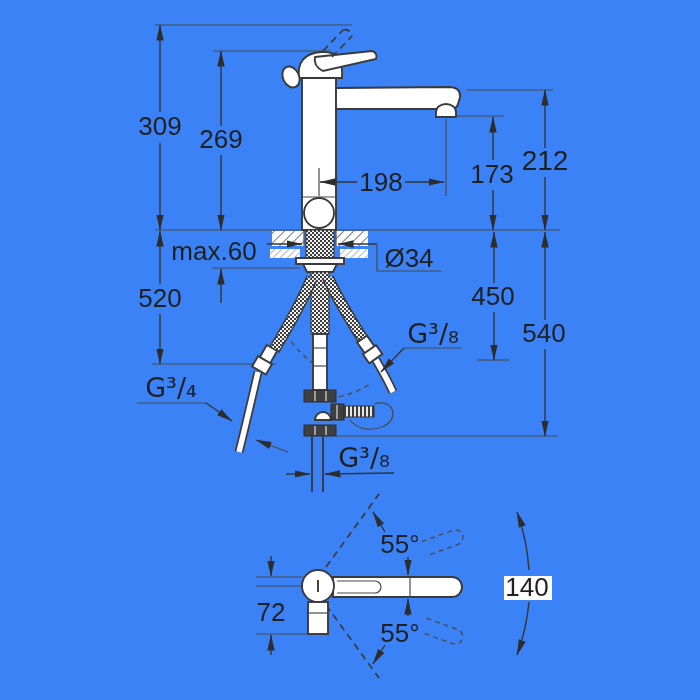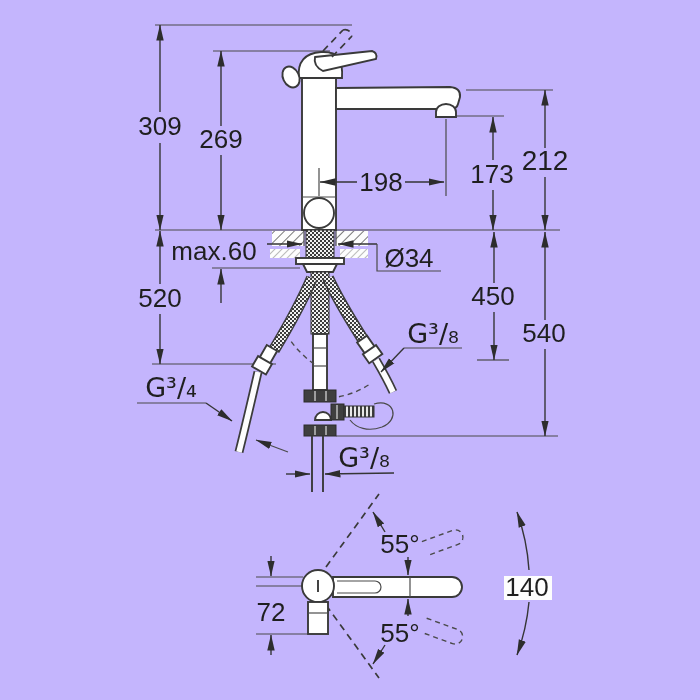--- a/index.html
+++ b/index.html
@@ -1,18 +1,18 @@
 <!DOCTYPE html>
 <html><head>
 <meta charset="utf-8">
 <style>
   html,body { margin:0; padding:0; background:#ffffff; }
   .stage {
     position:relative; width:700px; height:700px;
-    background:#c4b5fd; overflow:hidden;
+    background:#3b82f6; overflow:hidden;
     font-family:"Liberation Sans","DejaVu Sans",sans-serif;
   }
   svg { display:block; }
   
   .ln   { stroke:#3a3a3a; stroke-width:1.9; fill:none; }
   .lnw  { stroke:#3a3a3a; stroke-width:1.9; fill:#ffffff; }
   .thin { stroke:#4a4a4a; stroke-width:1.2; fill:none; }
   .dim  { stroke:#353535; stroke-width:1.4; fill:none; }
   .dash { stroke:#3a3a3a; stroke-width:1.7; fill:none; stroke-dasharray:7 5; }
   .dash2{ stroke:#4a4a4a; stroke-width:1.4; fill:none; stroke-dasharray:5 4; }

